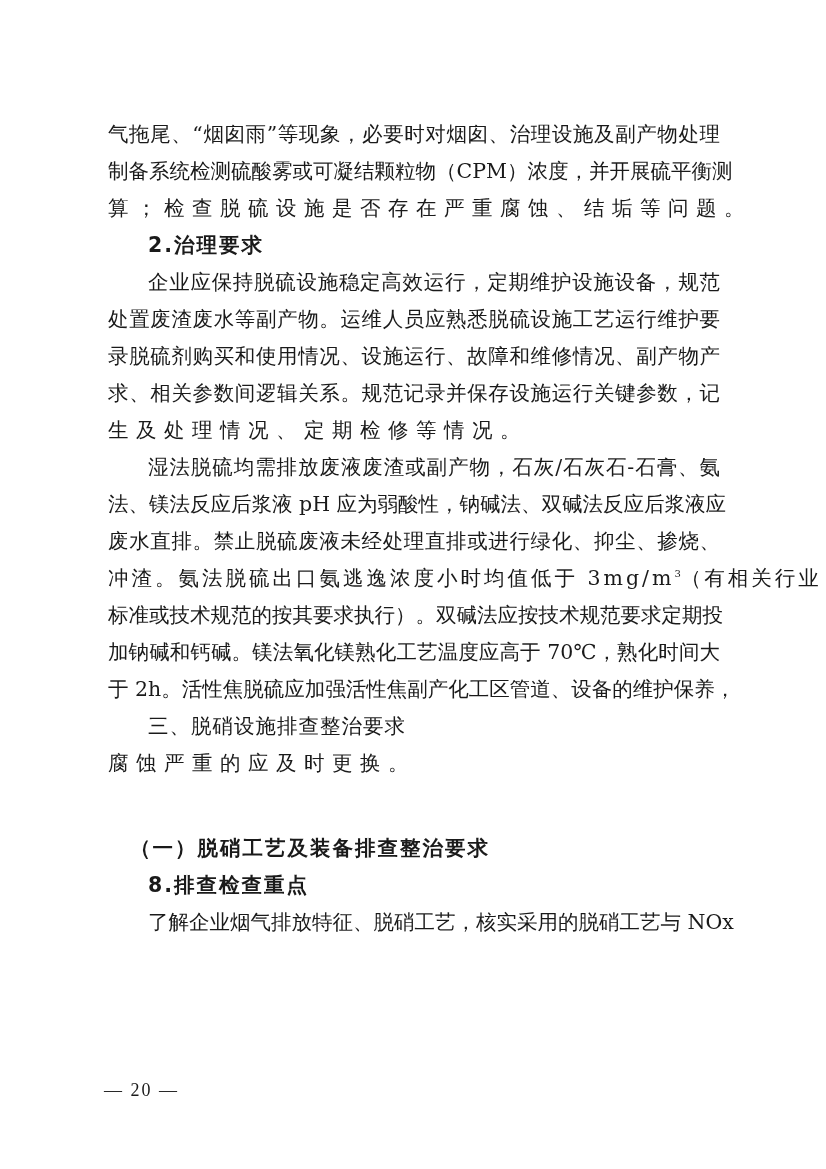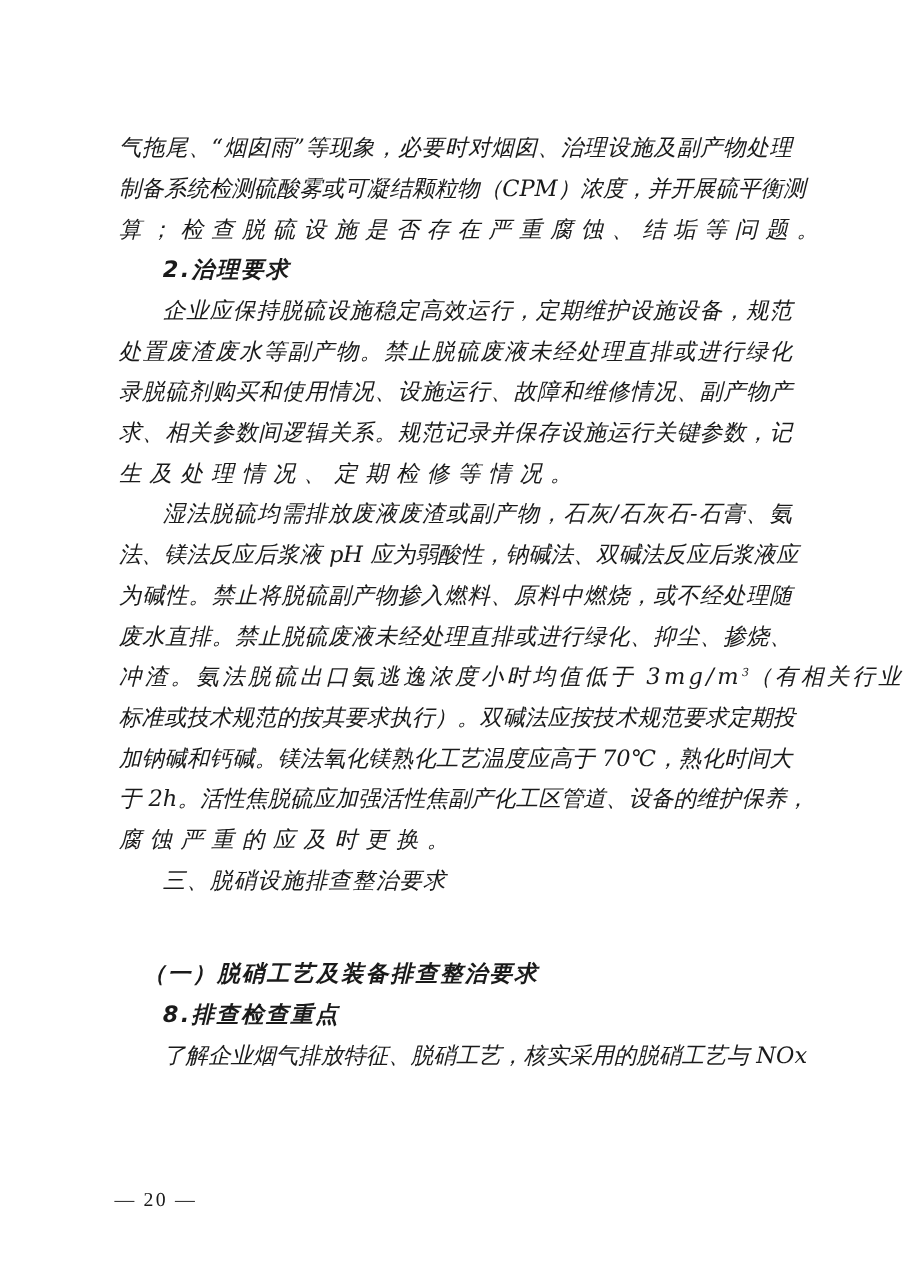--- a/index.html
+++ b/index.html
@@ -1,54 +1,53 @@
 <!DOCTYPE html>
 <html><head>
   <meta charset="utf-8">
   <style>
     html, body { margin: 0; padding: 0; background: #ffffff; }
     body { width: 826px; height: 1169px; position: relative; overflow: hidden;
            font-family: "DejaVu Serif", "Liberation Serif", serif; color: #1a1a1a; }
     .page { position: absolute; left: 108px; top: 116px; width: 612px; }
     .line { height: 37px; line-height: 37px; font-size: 20.5px; white-space: nowrap;
-            letter-spacing: 8px; overflow: visible; font-style: italic; }
+            letter-spacing: 8px; overflow: visible; }
     .line.justify { text-align: justify; text-align-last: justify; letter-spacing: 0; }
     .indent { padding-left: 40px; }
     .h-bold { font-family: "DejaVu Sans", "Liberation Sans", sans-serif; font-weight: bold; letter-spacing: 2px; }
     .h-plain { font-family: "DejaVu Sans", "Liberation Sans", sans-serif; letter-spacing: 1px; }
     .h-sub { padding-left: 22px; margin-top: 48px; }
     sup { font-size: 10px; line-height: 0; letter-spacing: 0; }
     .page-number { position: absolute; left: 104px; top: 1080px; font-size: 18px;
                    font-family: "Liberation Serif", serif; letter-spacing: 2px; text-align: center; }
   </style>
 </head>
 <body>
 
 <div class="page">
   <div class="line justify">气拖尾、“烟囱雨”等现象，必要时对烟囱、治理设施及副产物处理</div>
   <div class="line justify">制备系统检测硫酸雾或可凝结颗粒物（CPM）浓度，并开展硫平衡测</div>
   <div class="line" style="letter-spacing:7.5px">算；检查脱硫设施是否存在严重腐蚀、结垢等问题。</div>
 
   <div class="line indent h-bold">2.治理要求</div>
 
   <div class="line justify indent">企业应保持脱硫设施稳定高效运行，定期维护设施设备，规范</div>
-  <div class="line justify">处置废渣废水等副产物。禁止脱硫废液未经处理直排或进行绿化</div>
+  <div class="line justify">处置废渣废水等副产物。运维人员应熟悉脱硫设施工艺运行维护要</div>
   <div class="line justify">录脱硫剂购买和使用情况、设施运行、故障和维修情况、副产物产</div>
   <div class="line justify">求、相关参数间逻辑关系。规范记录并保存设施运行关键参数，记</div>
   <div class="line" style="letter-spacing:7.5px">生及处理情况、定期检修等情况。</div>
 
   <div class="line justify indent">湿法脱硫均需排放废液废渣或副产物，石灰/石灰石-石膏、氨</div>
   <div class="line justify">法、镁法反应后浆液 pH 应为弱酸性，钠碱法、双碱法反应后浆液应</div>
-  <div class="line justify">为碱性。禁止将脱硫副产物掺入燃料、原料中燃烧，或不经处理随</div>
   <div class="line justify">废水直排。禁止脱硫废液未经处理直排或进行绿化、抑尘、掺烧、</div>
   <div class="line" style="letter-spacing:3px"><span>冲渣。氨法脱硫出口氨逃逸浓度小时均值低于 3mg/m</span><sup>3</sup><span>（有相关行业</span></div>
   <div class="line justify">标准或技术规范的按其要求执行）。双碱法应按技术规范要求定期投</div>
   <div class="line justify">加钠碱和钙碱。镁法氧化镁熟化工艺温度应高于 70℃，熟化时间大</div>
   <div class="line justify">于 2h。活性焦脱硫应加强活性焦副产化工区管道、设备的维护保养，</div>
+  <div class="line indent h-plain">三、脱硝设施排查整治要求</div>
+
   <div class="line" style="letter-spacing:7.5px">腐蚀严重的应及时更换。</div>
-
-  <div class="line indent h-plain">三、脱硝设施排查整治要求</div>
   <div class="line h-bold h-sub">（一）脱硝工艺及装备排查整治要求</div>
   <div class="line indent h-bold">8.排查检查重点</div>
   <div class="line justify indent">了解企业烟气排放特征、脱硝工艺，核实采用的脱硝工艺与 NOx</div>
 </div>
 
 <div class="page-number">— 20 —</div>
 
 </body></html>

